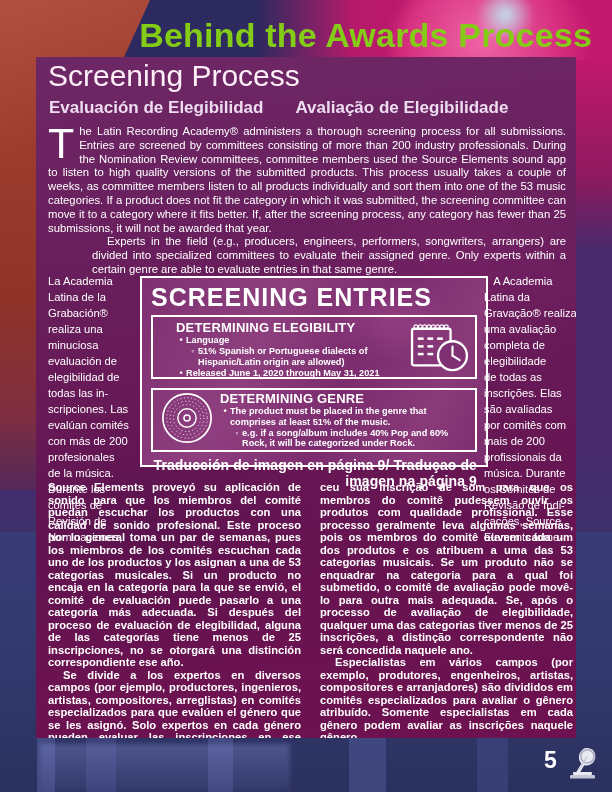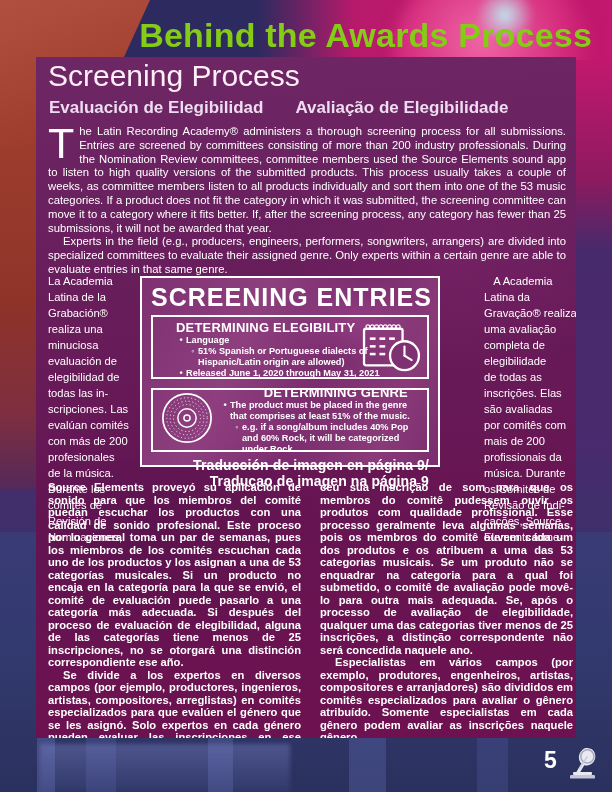--- a/index.html
+++ b/index.html
@@ -42,41 +42,41 @@
       radial-gradient(240px 160px at 78% 30%,rgba(190,60,150,.12),rgba(0,0,0,0) 70%),
       radial-gradient(260px 200px at 20% 70%,rgba(40,10,60,.18),rgba(0,0,0,0) 70%),
       linear-gradient(175deg,#6e2765 0%,#681d5b 34%,#671452 68%,#6e1150 100%);}
   .card *{box-sizing:border-box;}
   .card-title{position:absolute;left:12px;top:2px;font-size:30px;font-weight:400;color:#fdeef8;}
   .card-subtitles{position:absolute;left:13px;top:41px;display:flex;gap:32px;
     font-size:17px;font-weight:700;color:#eedcf0;}
   .intro{position:absolute;left:12px;top:68px;width:518px;color:#ffffff;
     font-size:11.3px;line-height:13.8px;text-align:justify;}
   .dropcap{float:left;font-size:43px;line-height:35px;padding:1px 5px 0 0;font-weight:400;color:#fff;}
-  .intro-p2{margin-top:0;text-indent:15px;}
-  
-  .infographic{position:absolute;left:104px;top:219px;width:300px;height:191px;
+  .intro-p2{margin-top:0;text-indent:15px;margin-left:44px;}
+  
+  .infographic{position:absolute;left:104px;top:219px;width:348px;height:191px;
     border:2px solid #ffffff;padding:5px 9px 4px 9px;color:#fff;
     background:
       radial-gradient(90px 60px at 72% 22%,rgba(220,120,190,.22),rgba(0,0,0,0) 70%),
       radial-gradient(120px 80px at 30% 80%,rgba(150,60,130,.30),rgba(0,0,0,0) 72%),
       linear-gradient(115deg,#7e3072 0%,#8d3f7e 34%,#7a2c6e 58%,#8a3a79 82%,#7a2c6e 100%);}
   .info-title{font-size:25px;font-weight:700;letter-spacing:1px;white-space:nowrap;}
   .info-box{border:2px solid #ffffff;padding:3px 7px 2px 23px;position:relative;}
   .box-elig{margin-top:3px;height:64px;}
   .box-genre{margin-top:9px;height:64px;display:flex;align-items:center;padding:2px 5px;}
   .info-heading{font-size:13px;font-weight:700;letter-spacing:.2px;}
   .bullets{font-size:9.2px;font-weight:700;line-height:10.9px;}
   .bullet-row{display:flex;}
   .bullet-mark{width:10px;flex:none;text-align:center;}
   .bullet-sub{padding-left:12px;}
   .elig-text{width:238px;}
   .cal-icon{position:absolute;right:5px;top:5px;}
   .genre-body{flex:1;min-width:0;}
-  .genre-heading{text-align:right;margin-right:14px;}
+  .genre-heading{text-align:left;margin-right:14px;}
   .vinyl-icon{flex:none;margin:0 6px 0 2px;}
   .info-caption{text-align:right;font-size:14px;font-weight:700;margin-top:5px;letter-spacing:.1px;}
   
   .col{position:absolute;color:#ffffff;font-size:11.2px;}
   .col-narrow{white-space:pre-line;line-height:16px;top:216px;}
   .col-es-narrow{left:12px;width:92px;}
   .col-pt-narrow{left:448px;width:95px;}
   .col-wide{top:424px;width:253px;line-height:12.5px;text-align:justify;font-weight:bold;}
   .col-es-wide{left:12px;}
   .col-pt-wide{left:284px;}

